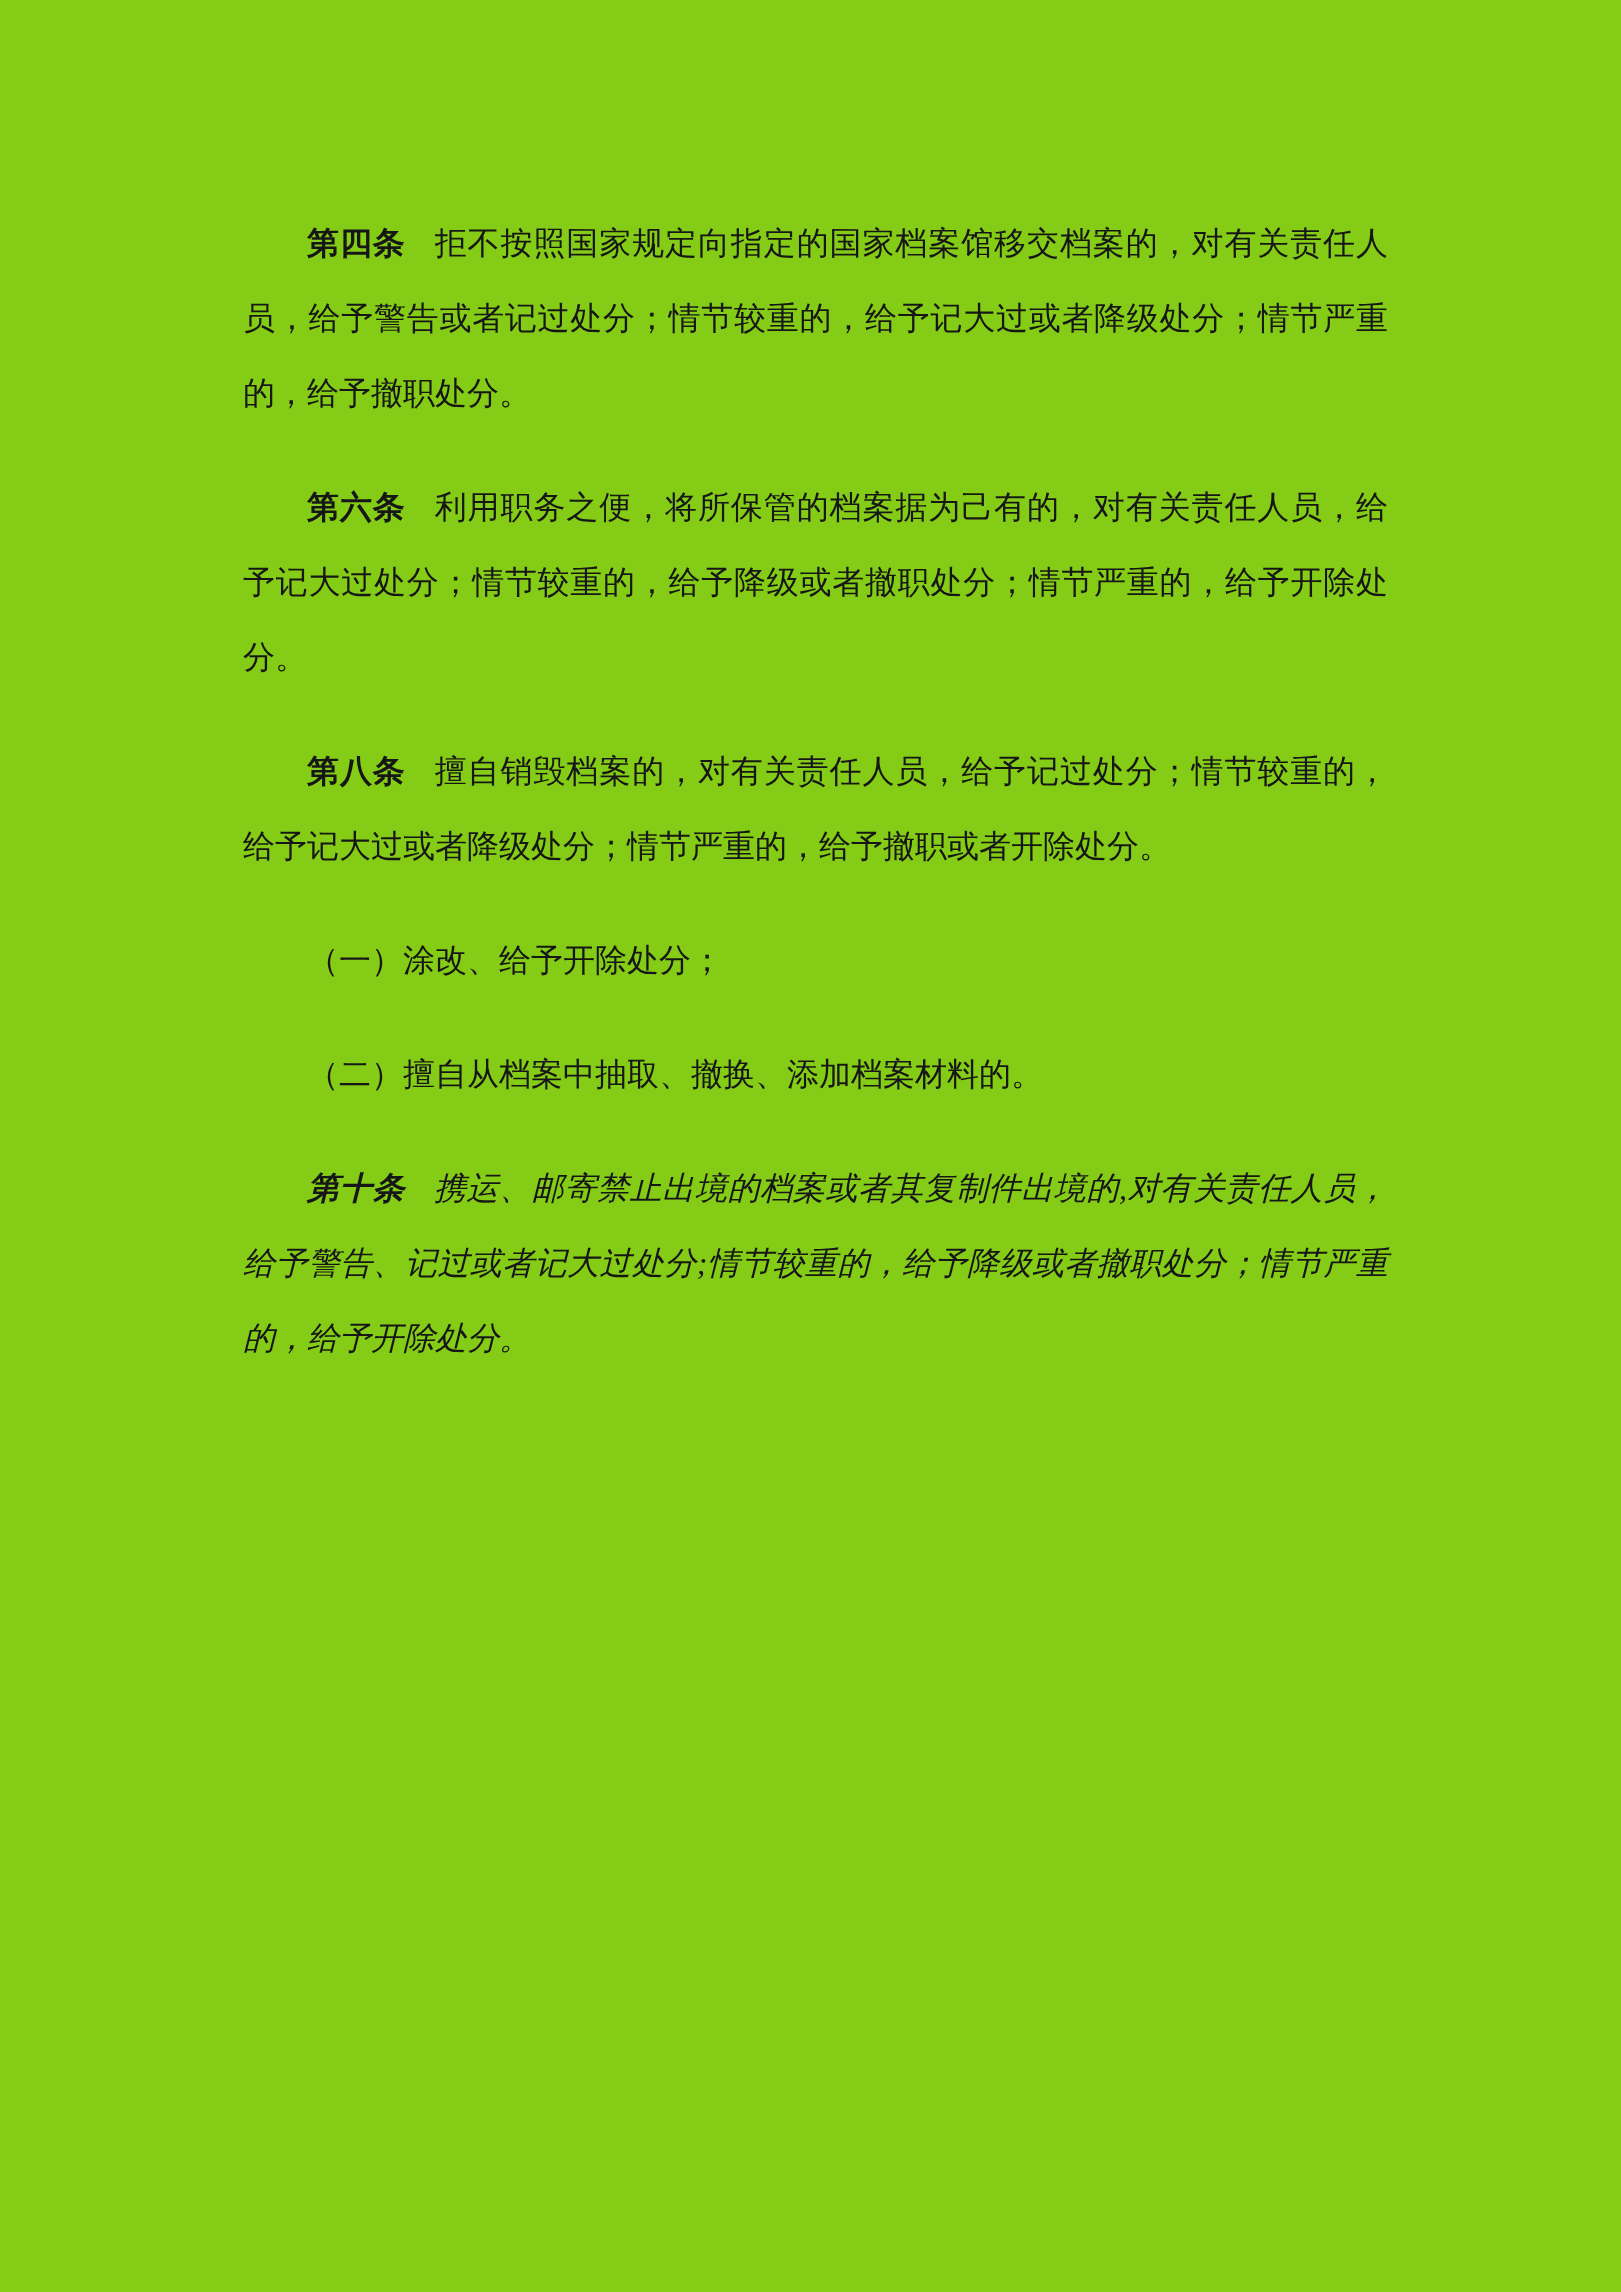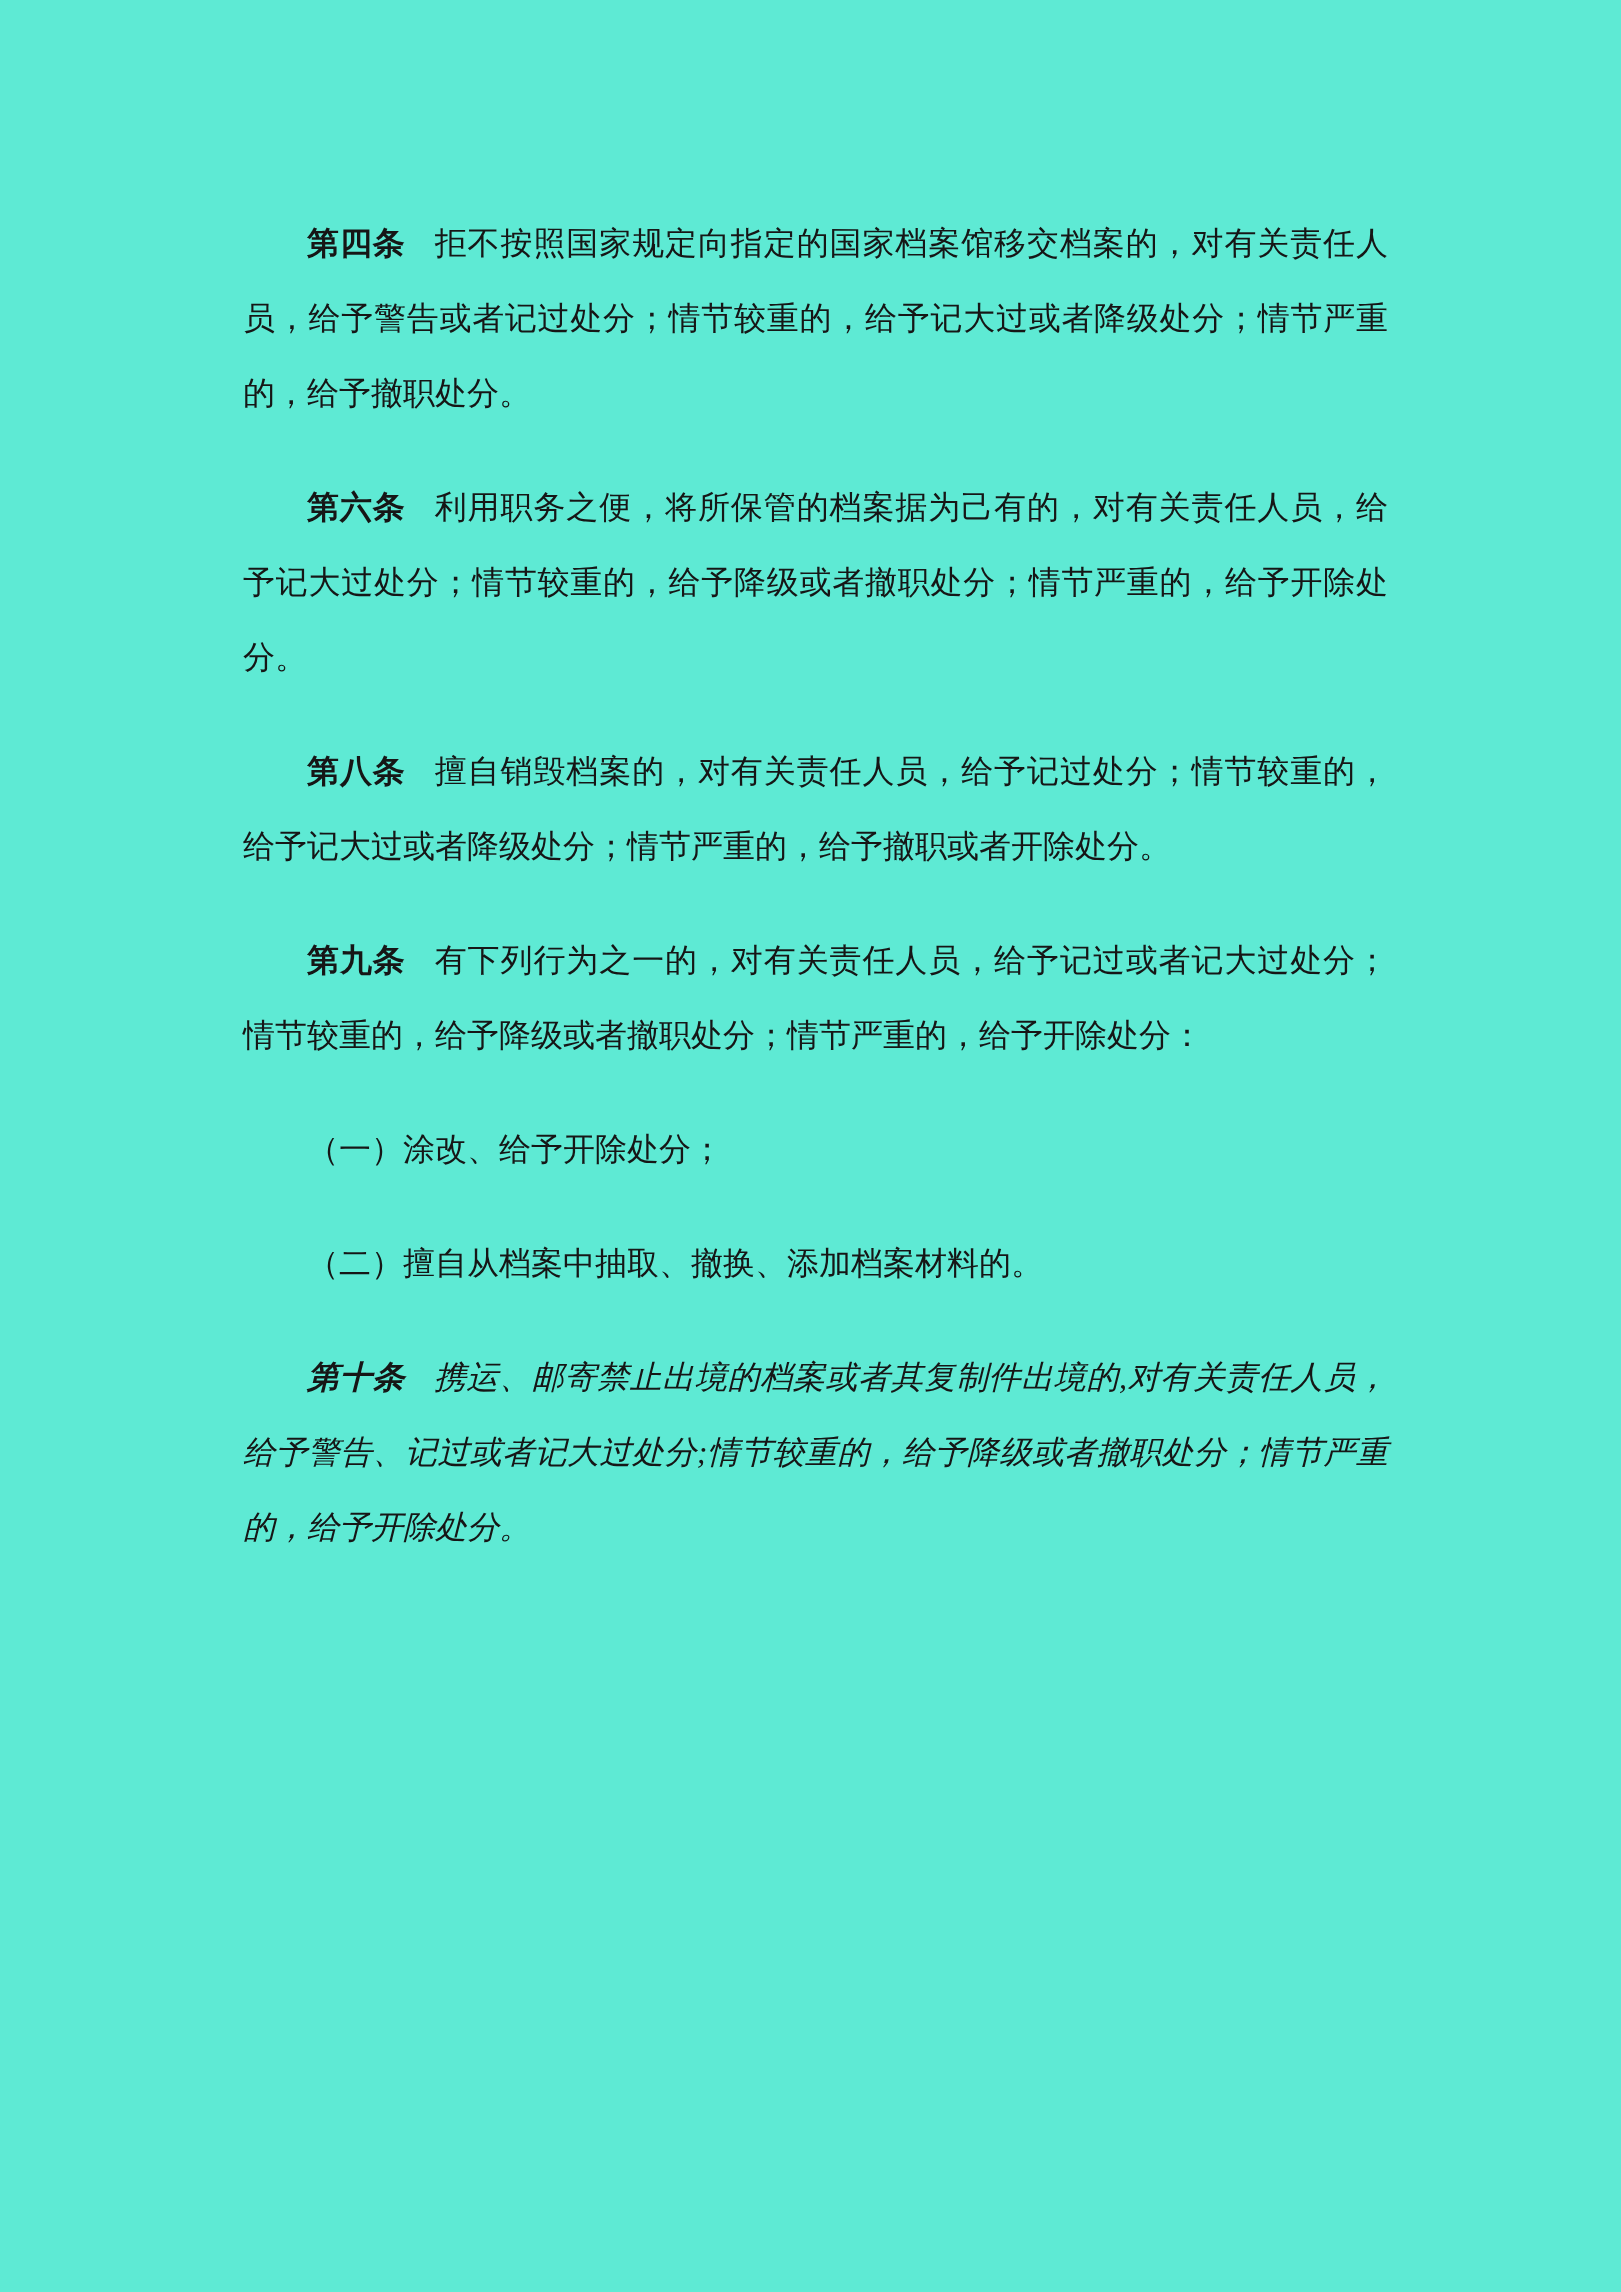--- a/index.html
+++ b/index.html
@@ -4,21 +4,21 @@
 <style>
   html, body {
     margin: 0;
     padding: 0;
     background: #ffffff;
   }
   .page {
     position: relative;
     width: 1621px;
     height: 2293px;
-    background: #5eead4;
+    background: #84cc16;
     overflow: hidden;
     font-family: "Liberation Serif", "DejaVu Serif", serif;
   }
   .content {
     position: absolute;
     left: 243px;
     top: 206px;
     width: 1145px;
   }
   .para {
@@ -52,21 +52,20 @@
   <div class="content">
 
     <p class="para"><span class="article-label">第四条</span><span>拒不按照国家规定向指定的国家档案馆移交档案的，对有关责任人员，给予警告或者记过处分；情节较重的，给予记大过或者降级处分；情节严重的，给予撤职处分。</span></p>
 
 
     <p class="para"><span class="article-label">第六条</span><span>利用职务之便，将所保管的档案据为己有的，对有关责任人员，给予记大过处分；情节较重的，给予降级或者撤职处分；情节严重的，给予开除处分。</span></p>
 
 
     <p class="para"><span class="article-label">第八条</span><span>擅自销毁档案的，对有关责任人员，给予记过处分；情节较重的，给予记大过或者降级处分；情节严重的，给予撤职或者开除处分。</span></p>
 
-    <p class="para"><span class="article-label">第九条</span><span>有下列行为之一的，对有关责任人员，给予记过或者记大过处分；情节较重的，给予降级或者撤职处分；情节严重的，给予开除处分：</span></p>
 
     <p class="para"><span>（一）涂改、给予开除处分；</span></p>
 
     <p class="para"><span>（二）擅自从档案中抽取、撤换、添加档案材料的。</span></p>
 
     <p class="para"><span class="article-label">第十条</span><span>携运、邮寄禁止出境的档案或者其复制件出境的,对有关责任人员，给予警告、记过或者记大过处分;情节较重的，给予降级或者撤职处分；情节严重的，给予开除处分。</span></p>
 
   </div>
 </div>
 

